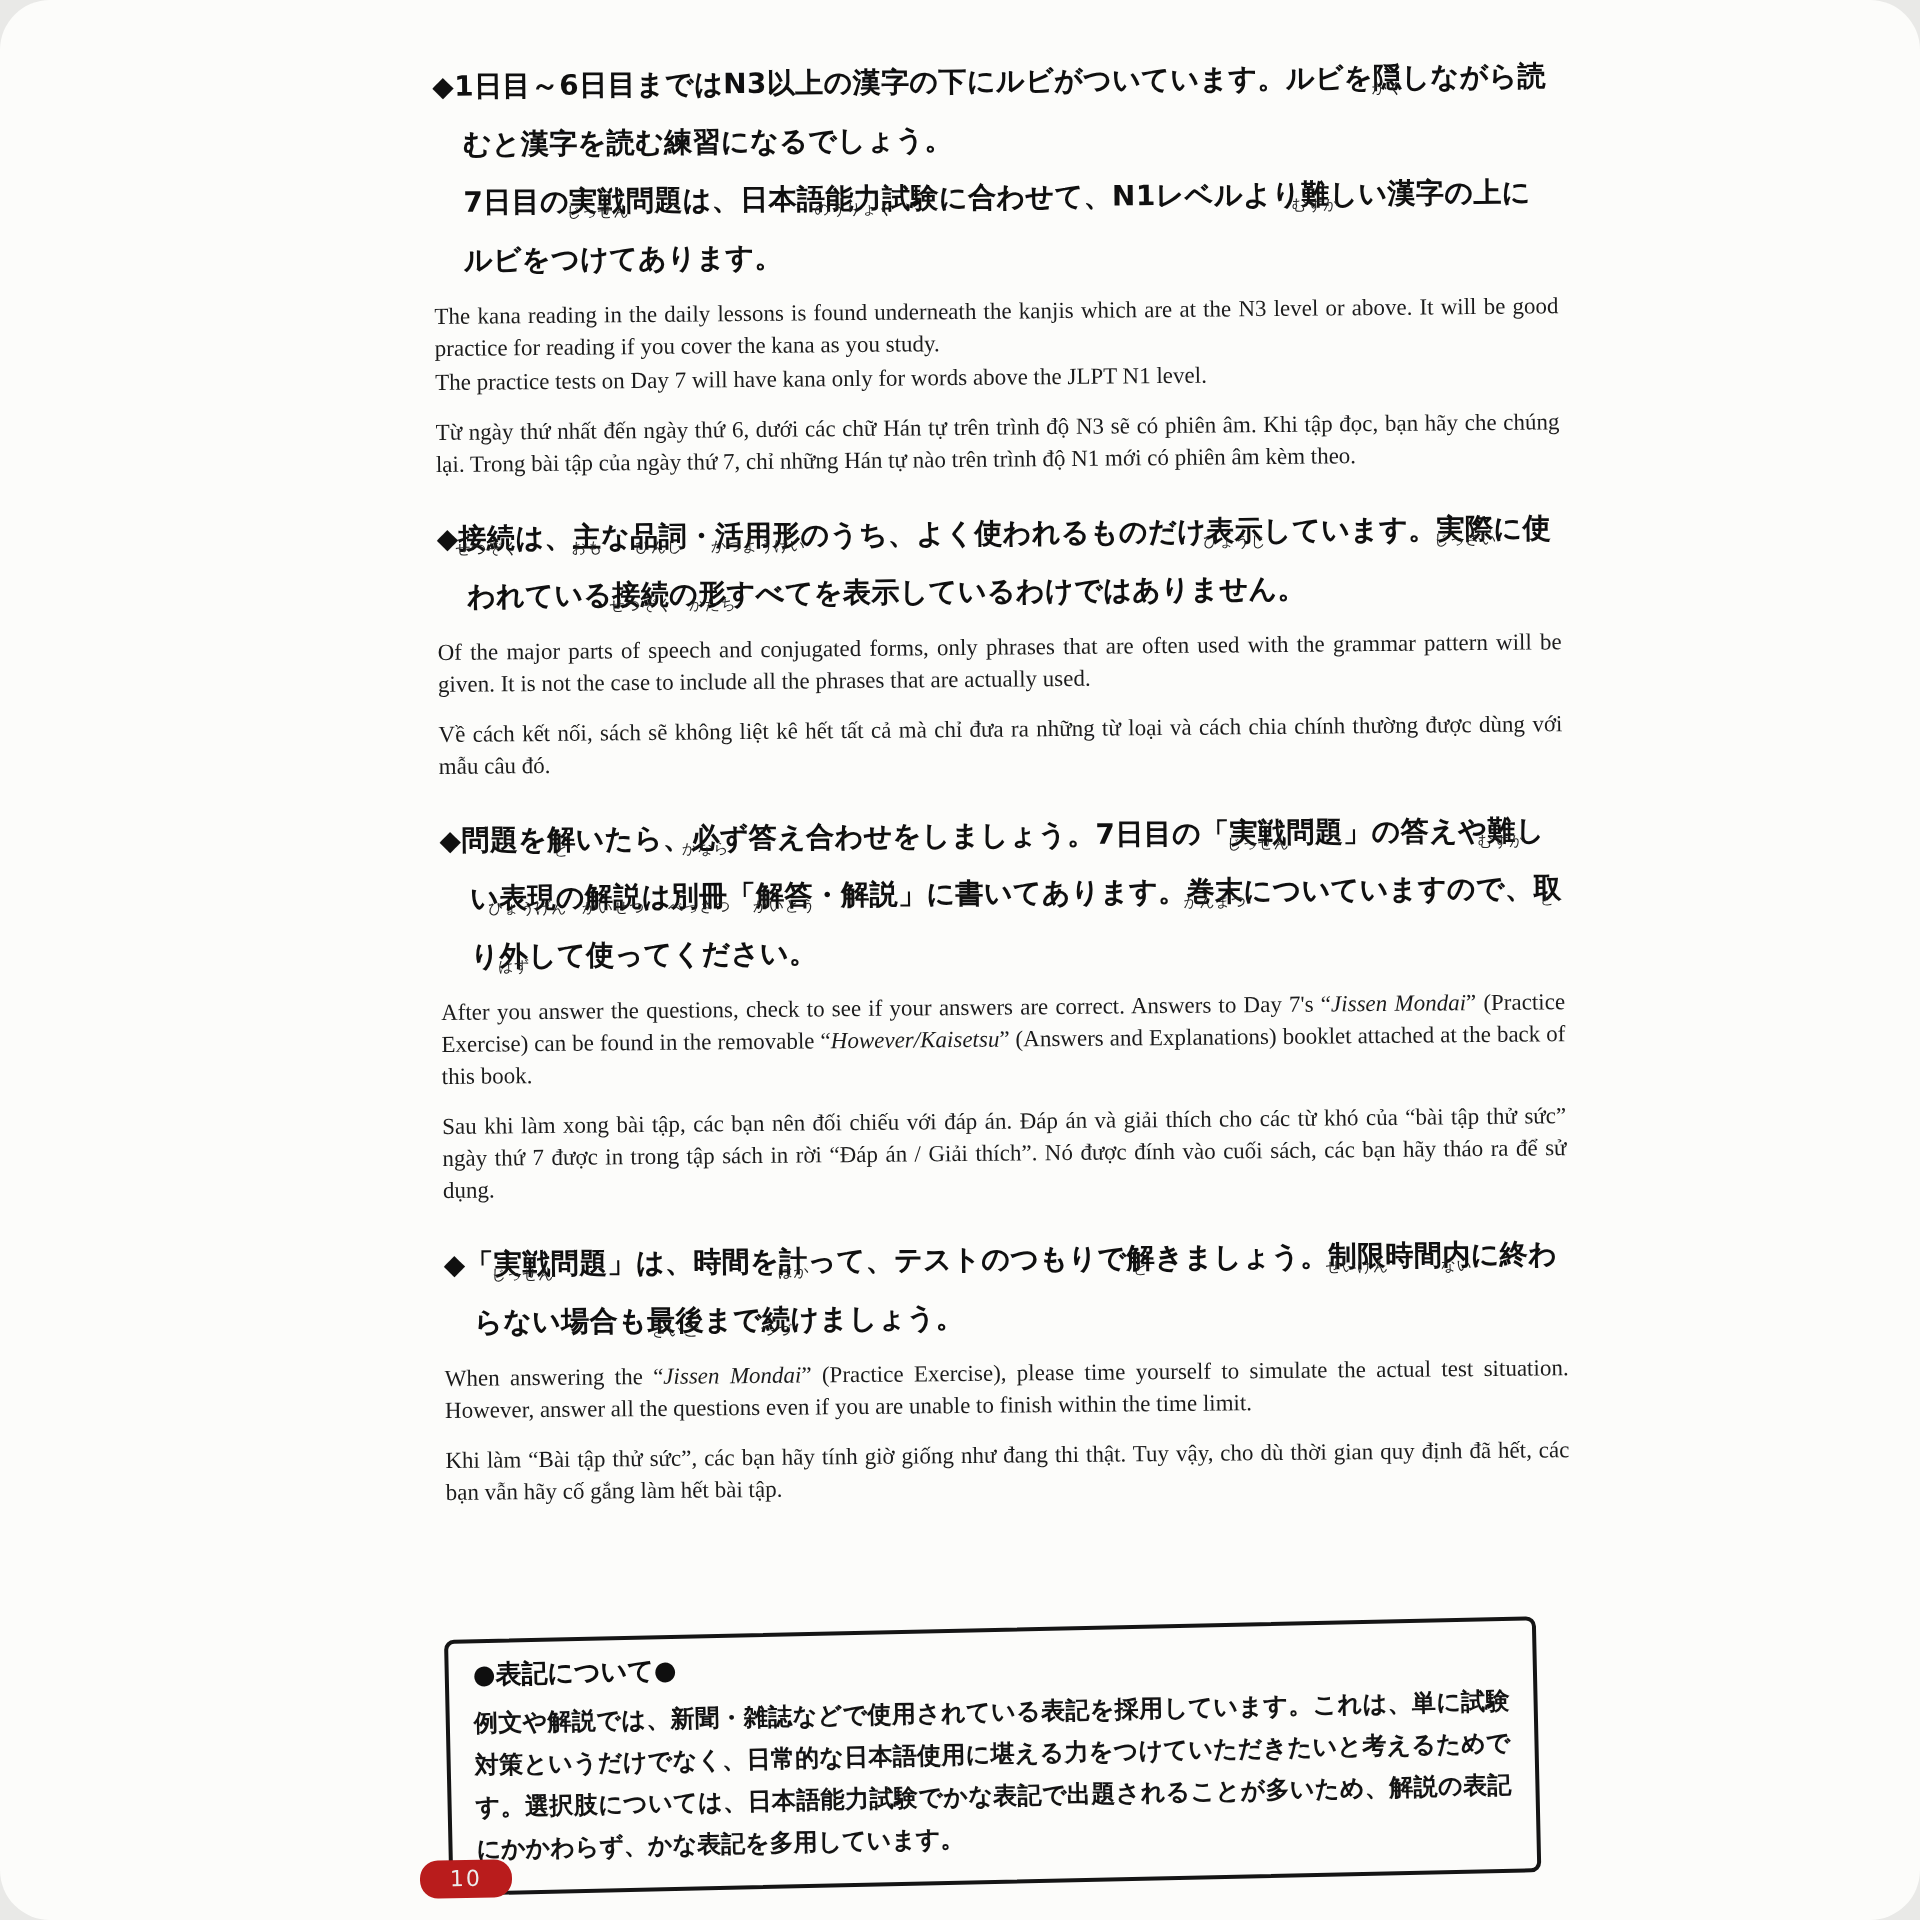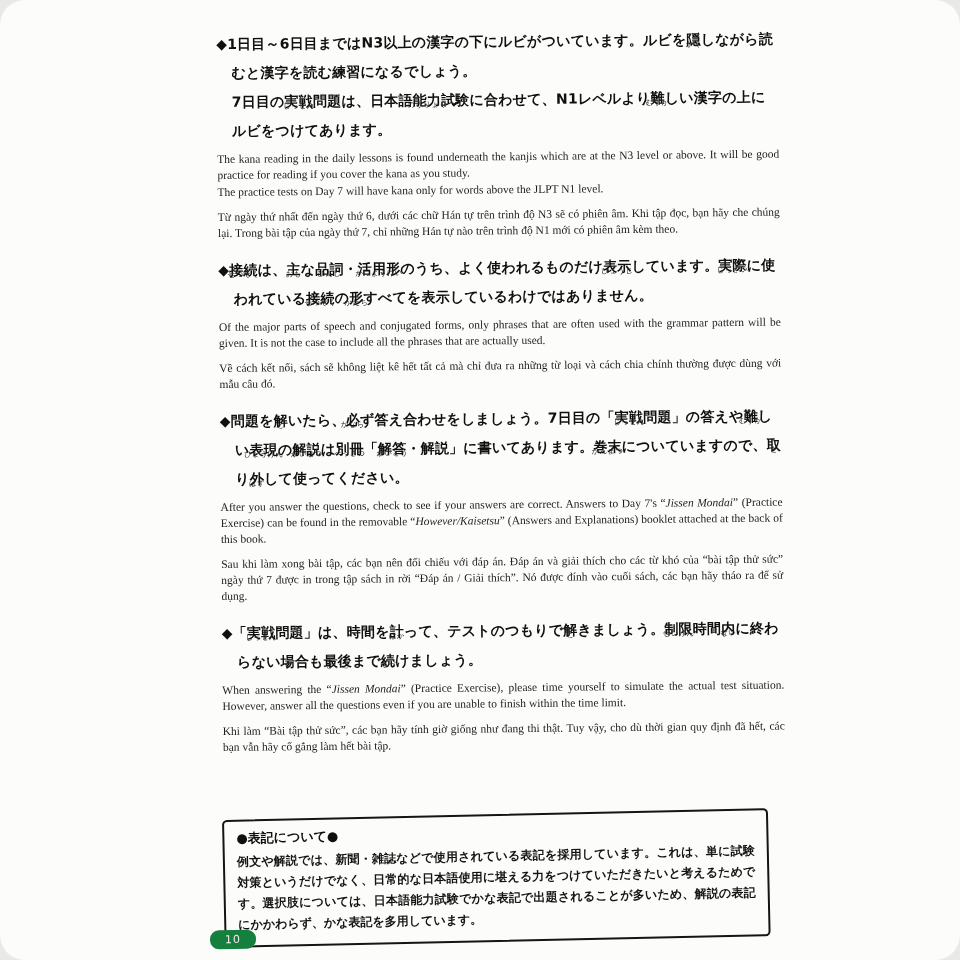--- a/index.html
+++ b/index.html
@@ -41,21 +41,21 @@
   .box-title{
     margin:0 0 3px 0;font-size:13px;line-height:20px;font-weight:bold;
     color:#0f0f0f;font-family:"DejaVu Sans",sans-serif;
   }
   .box-body{
     margin:0;font-size:12px;line-height:21px;font-weight:bold;
     color:#141414;text-align:justify;font-family:"DejaVu Sans",sans-serif;
   }
   .page-number-badge{
     position:absolute;left:210px;top:930px;width:46px;height:19px;
-    background:#15803d;border-radius:9px;color:#ececec;
+    background:#b91c1c;border-radius:9px;color:#ececec;
     font-size:11px;line-height:19px;text-align:center;letter-spacing:1px;
     transform:rotate(-1deg);
     font-family:"DejaVu Sans",sans-serif;
   }
 </style>
 </head>
 <body>
 
 <div class="page">
   <div class="content">

